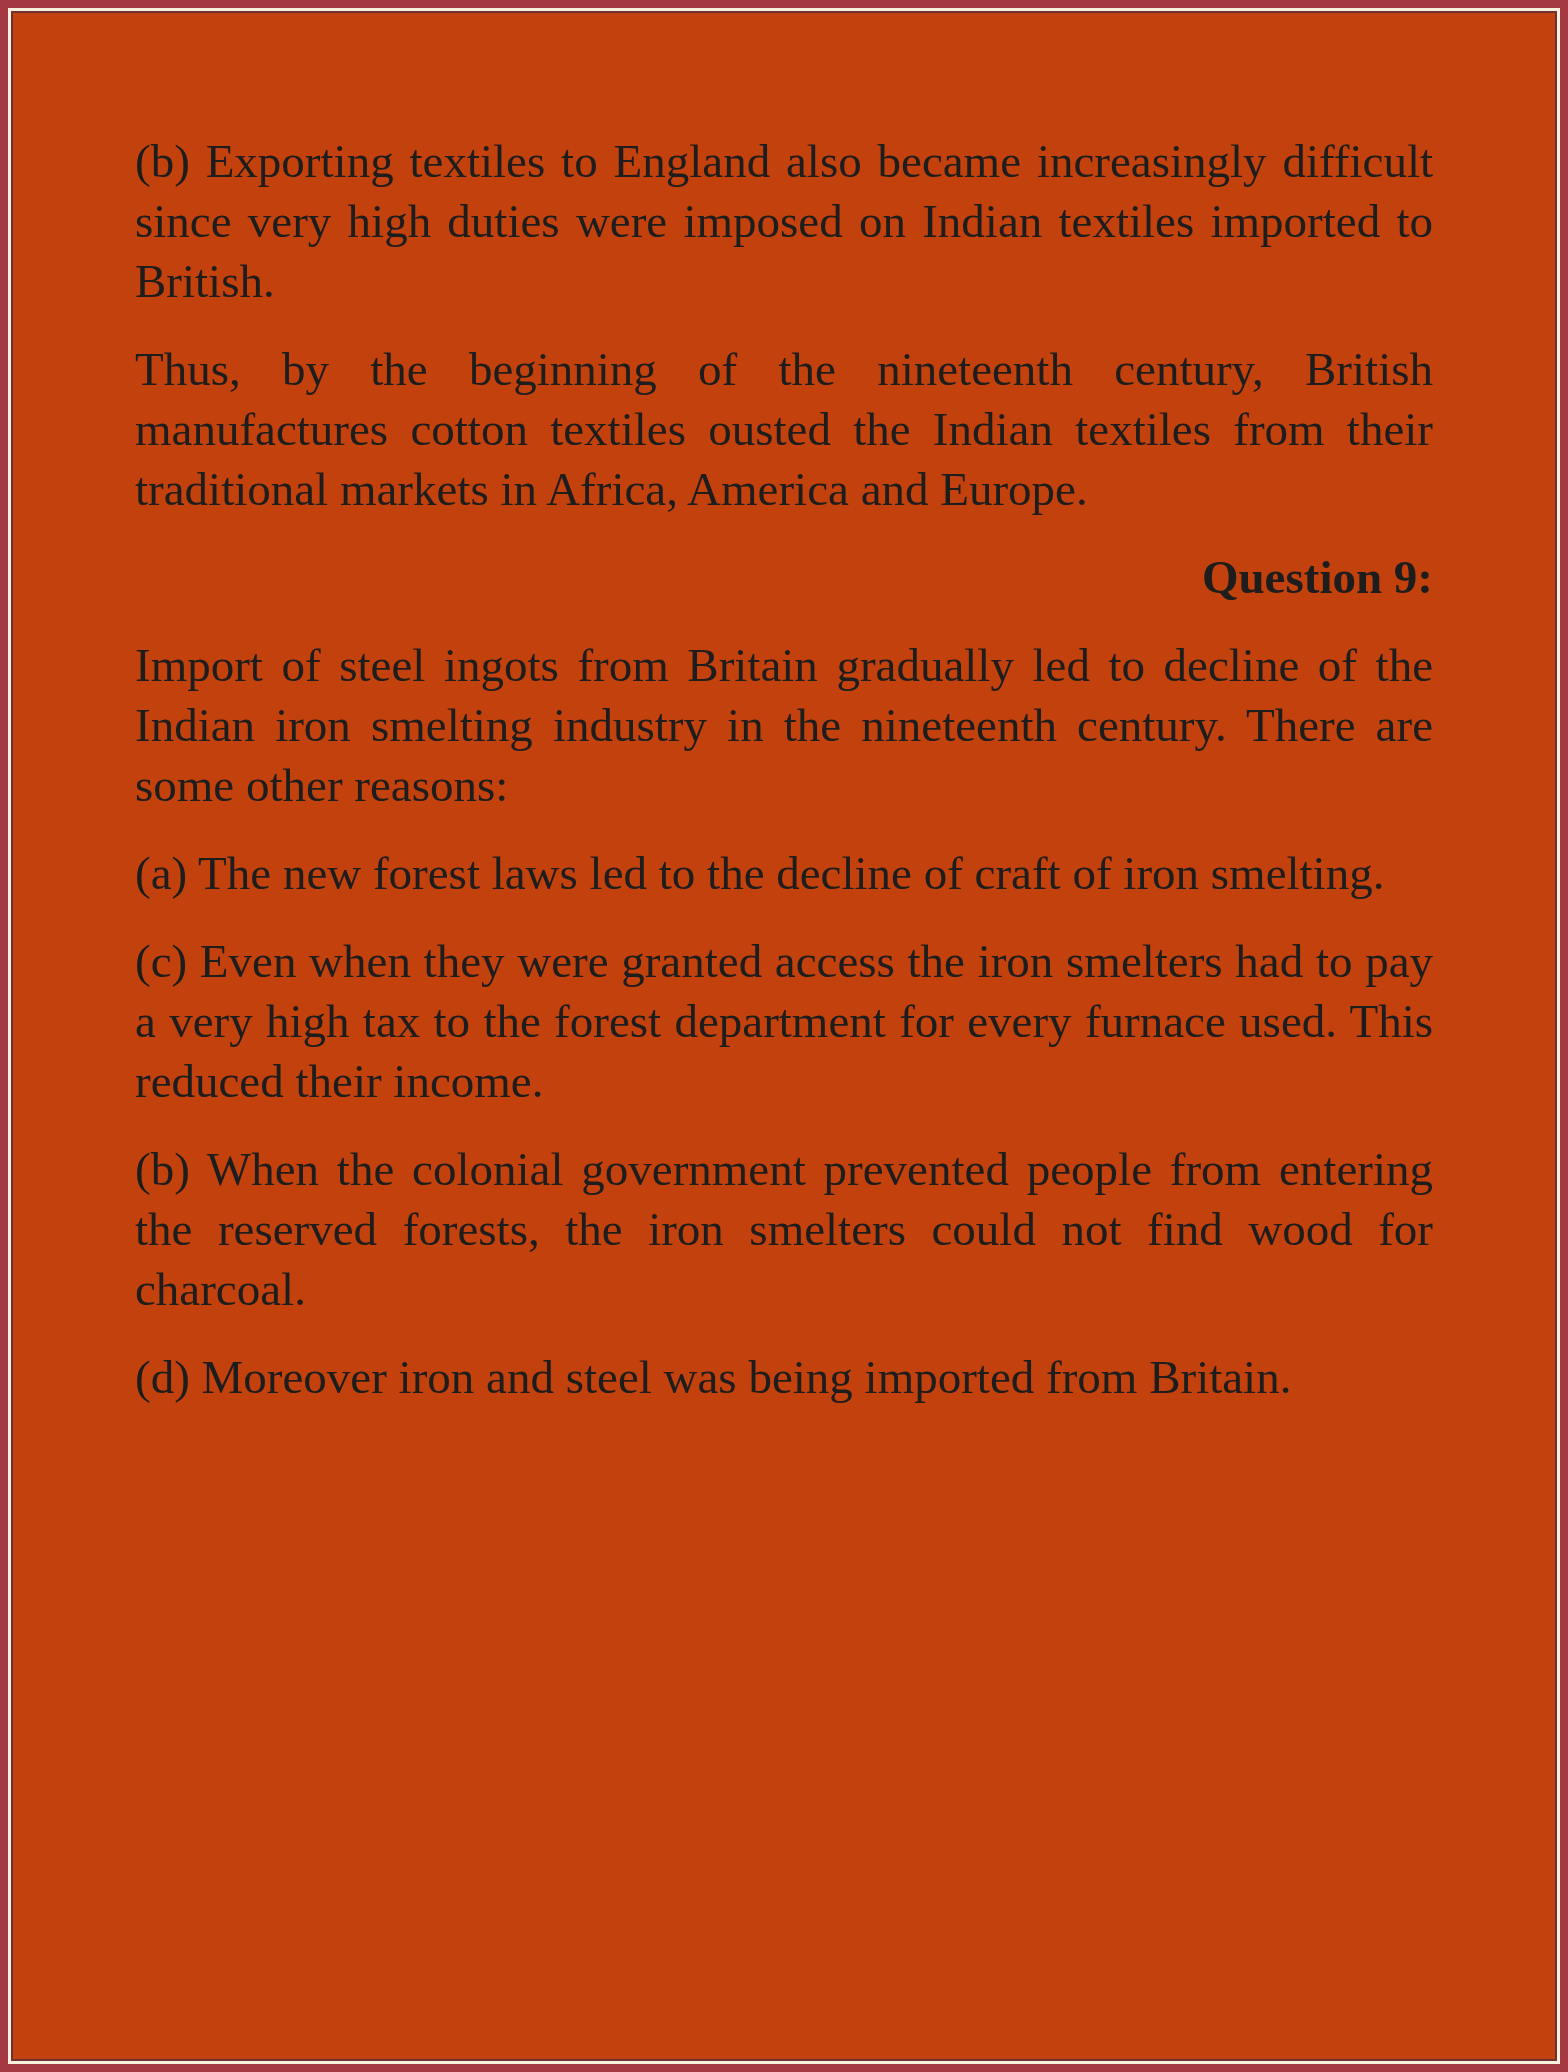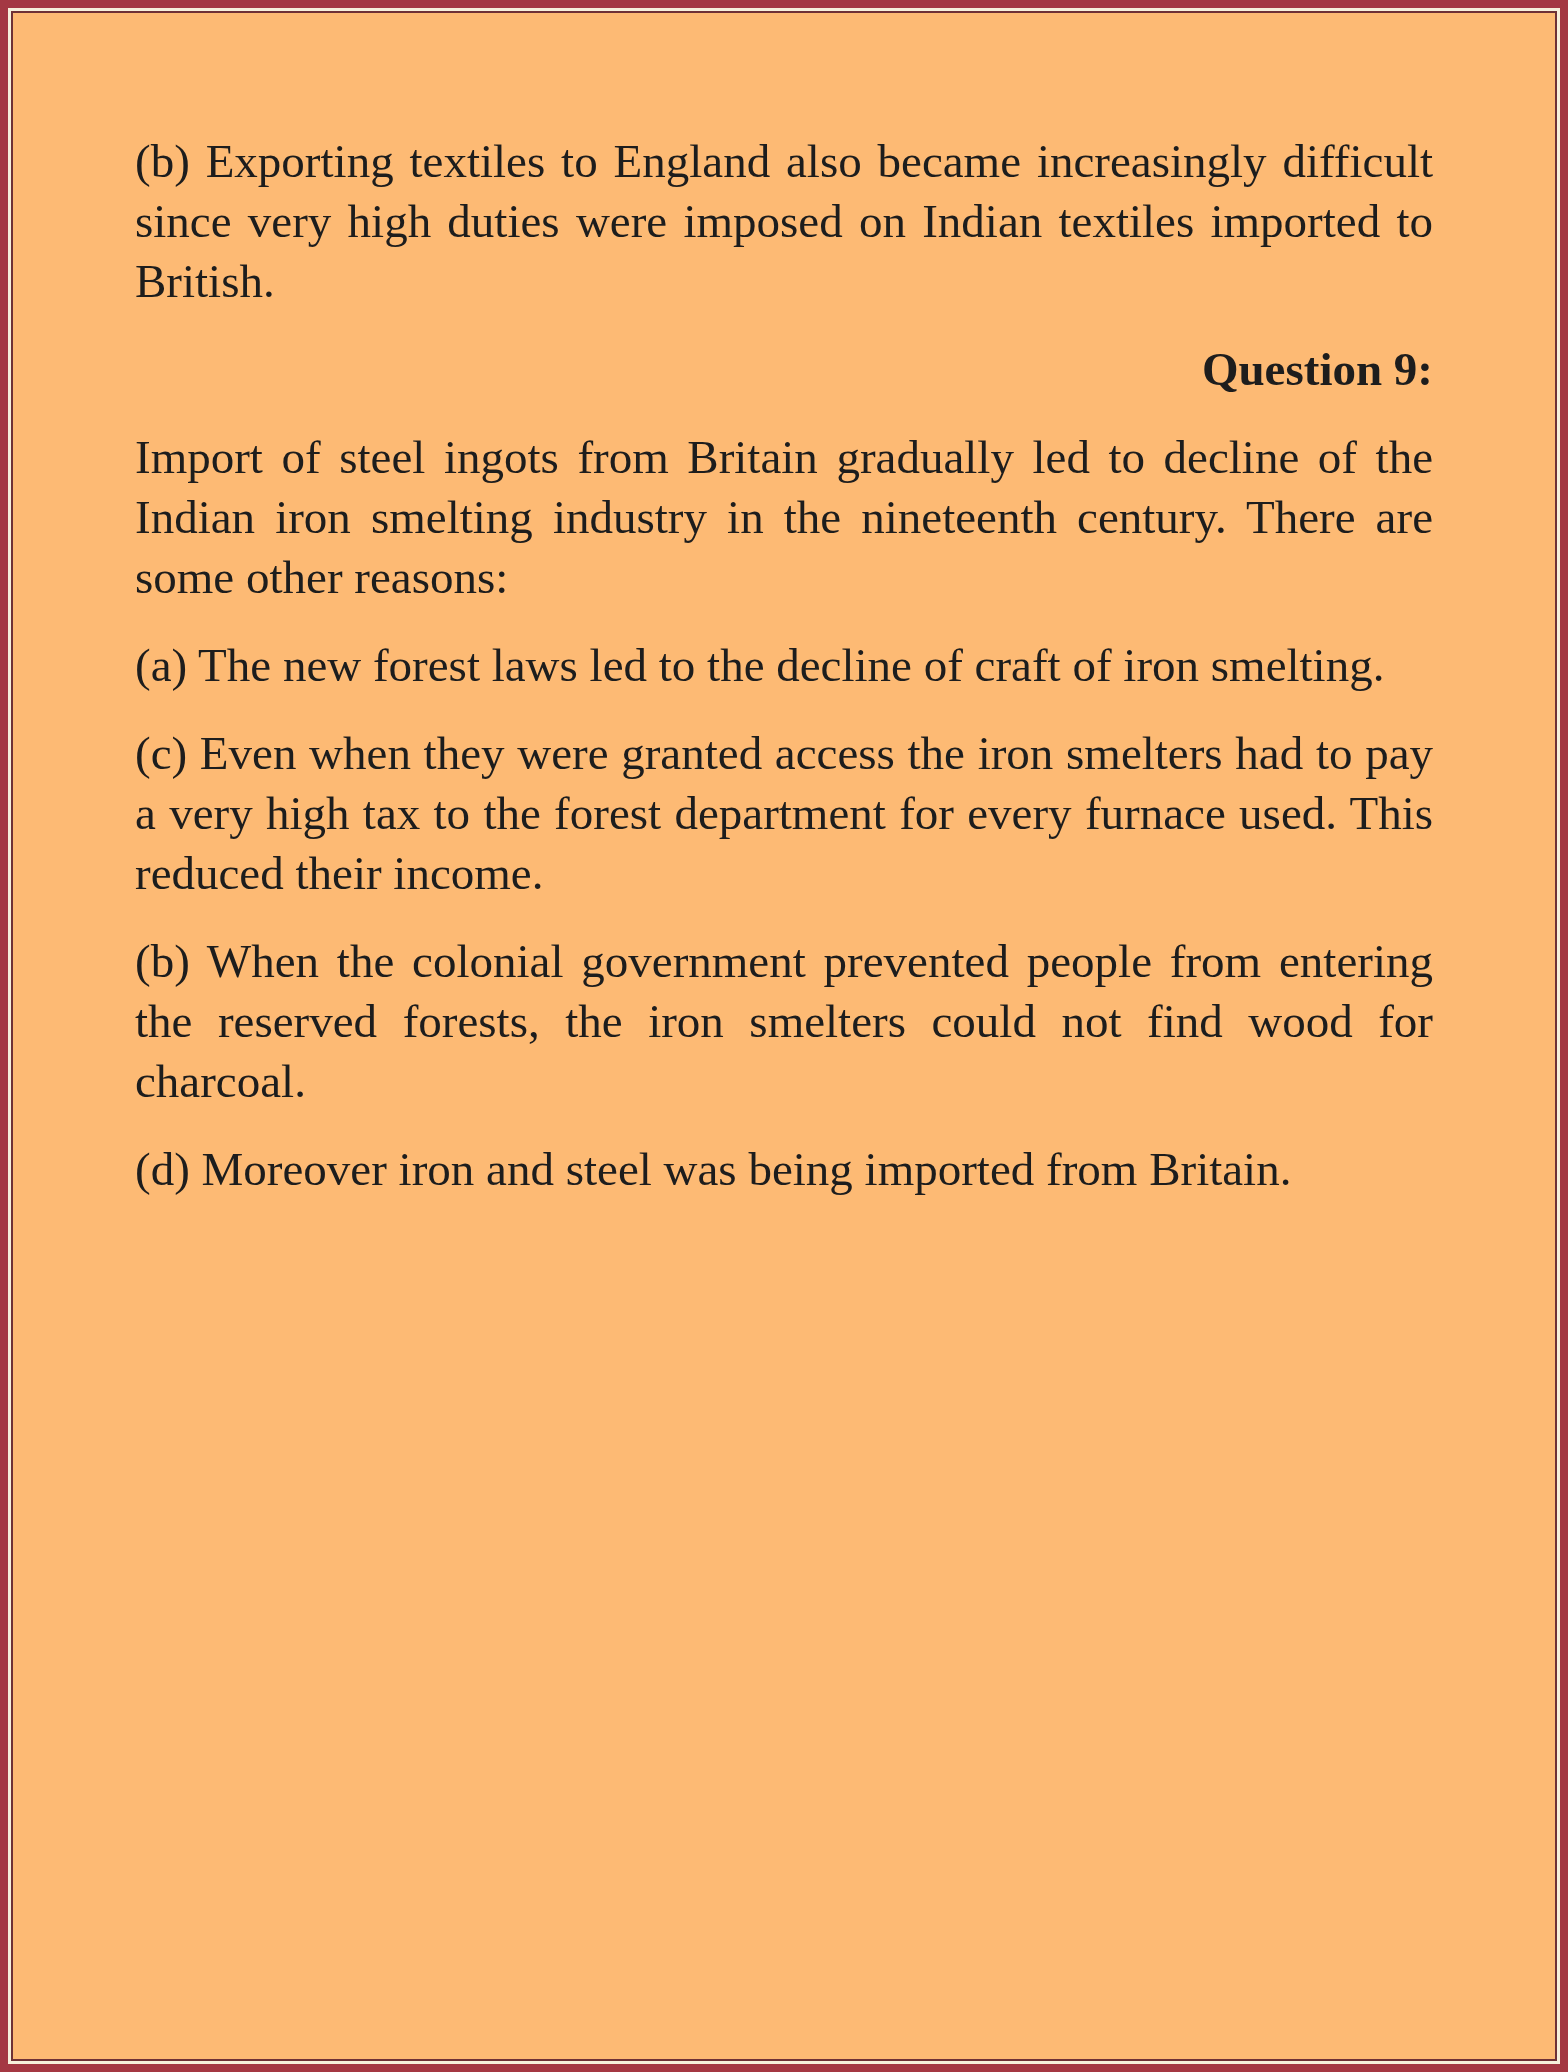--- a/index.html
+++ b/index.html
@@ -17,21 +17,21 @@
   
   .frame-gap {
     position: absolute;
     inset: 8px;
     background: #F6F0DC;
   }
   
   .page {
     position: absolute;
     inset: 11px;
-    background: #fdba74;
+    background: #c2410c;
     border: 2px solid #6E3136;
     box-sizing: border-box;
   }
   .content {
     box-sizing: border-box;
     width: 100%;
     height: 100%;
     padding: 118px 122px 0 122px;
   }
   .content p {
@@ -56,20 +56,21 @@
 </head>
 <body>
 
 <div class="frame-gap"></div>
 
 <div class="page">
   <div class="content">
 
     <p>(b) Exporting textiles to England also became increasingly difficult since very high duties were imposed on Indian textiles imported to British.</p>
 
+    <p>Thus, by the beginning of the nineteenth century, British manufactures cotton textiles ousted the Indian textiles from their traditional markets in Africa, America and Europe.</p>
 
     <p class="heading">Question 9:</p>
 
 
 
     <p>Import of steel ingots from Britain gradually led to decline of the Indian iron smelting industry in the nineteenth century. There are some other reasons:</p>
 
     <p>(a) The new forest laws led to the decline of craft of iron smelting.</p>
 
     <p>(c) Even when they were granted access the iron smelters had to pay a very high tax to the forest department for every furnace used. This reduced their income.</p>

